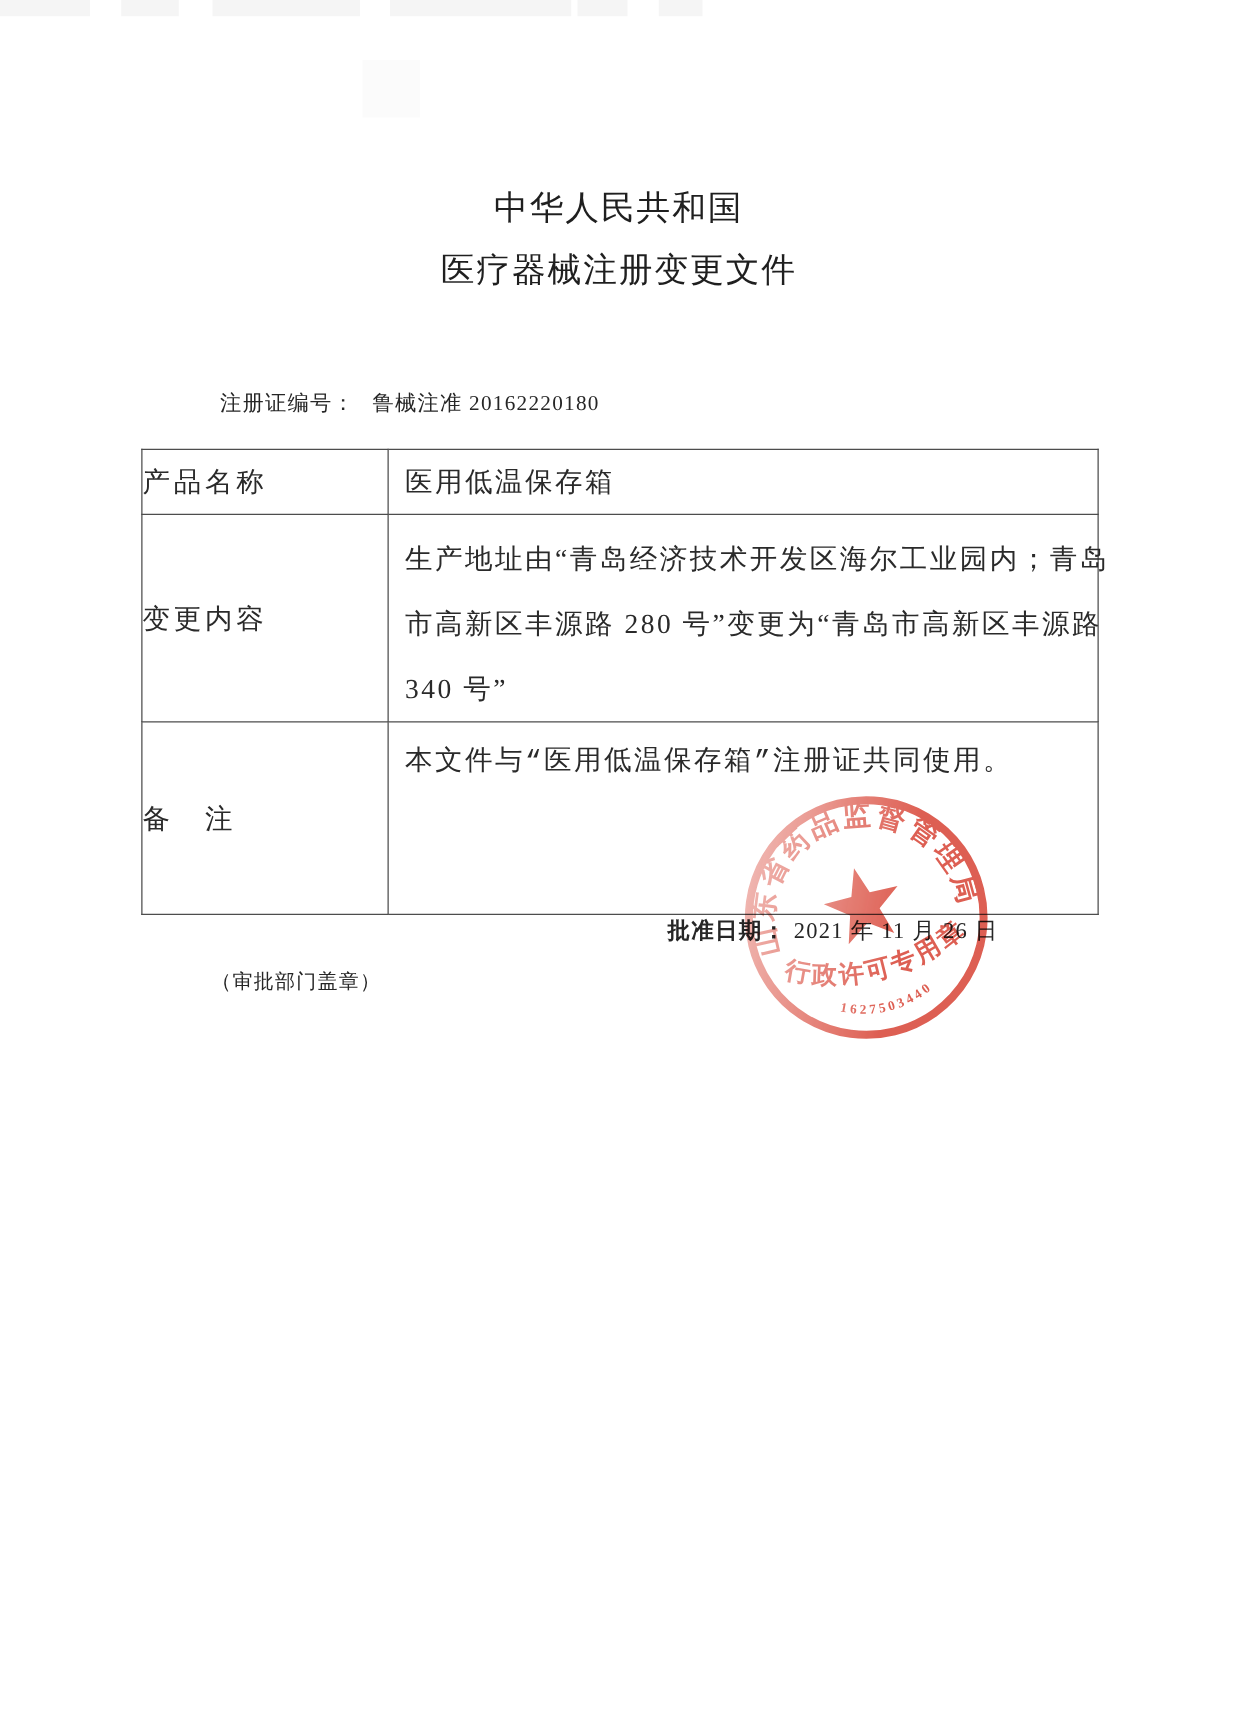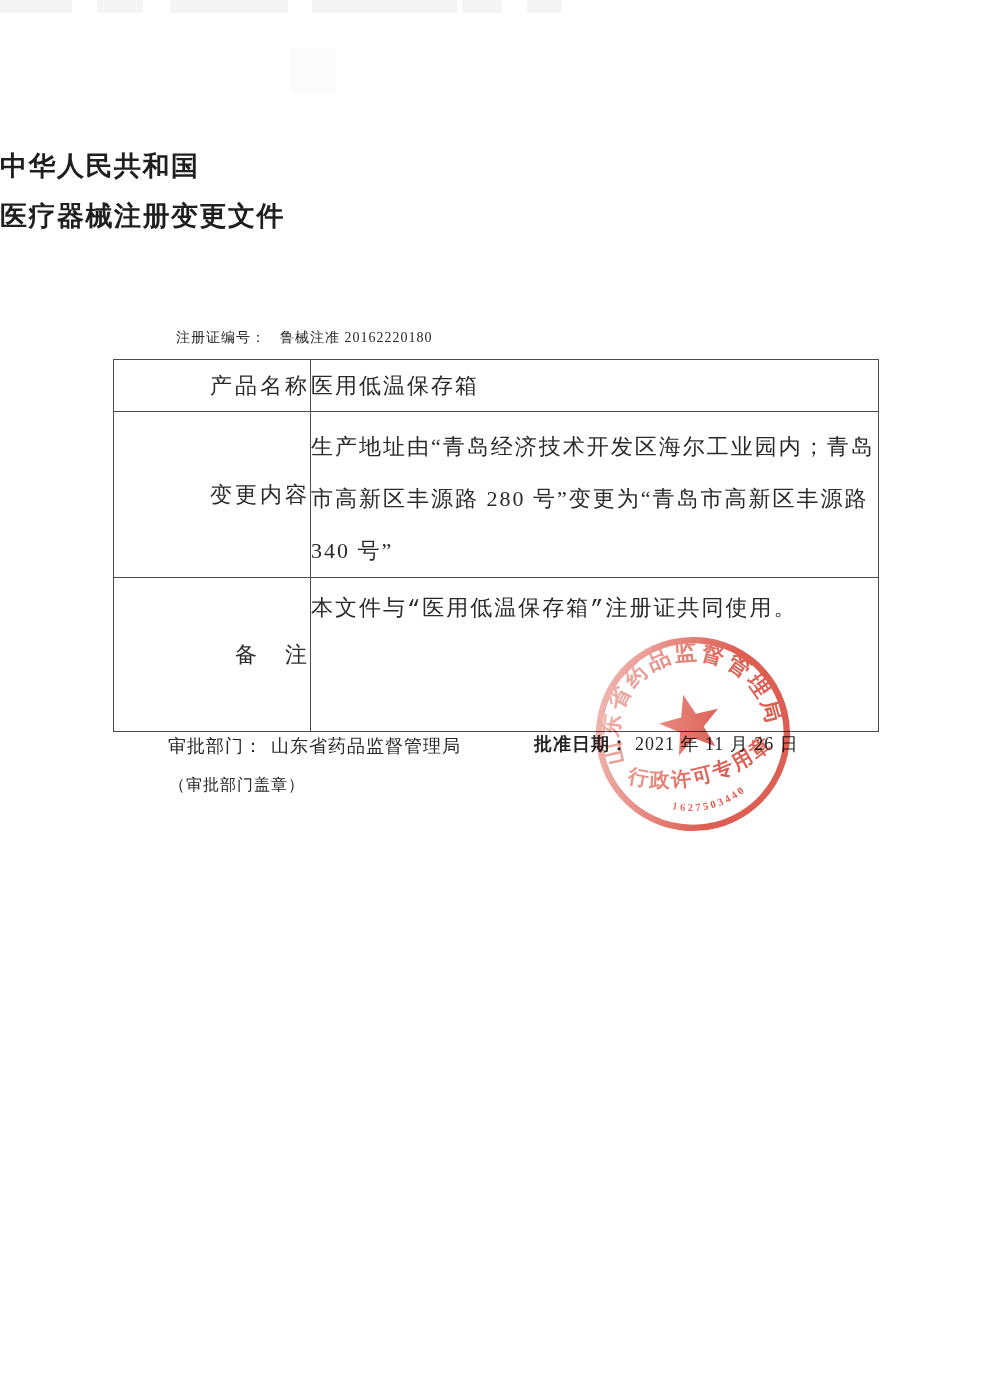--- a/index.html
+++ b/index.html
@@ -12,47 +12,47 @@
     overflow: hidden;
   }
   .page { position: absolute; inset: 0; background: #ffffff; }
 
   
   .scan-strip { position: absolute; background: #f5f5f5; height: 13px; top: 0; }
   .scan-square { position: absolute; background: #fbfbfb; }
 
   .title {
     position: absolute; top: 141px; left: 0; width: 100%;
-    text-align: left;
-    font-size: 27px; font-weight: 700; letter-spacing: 1.5px;
+    text-align: center;
+    font-size: 27px; font-weight: 400; letter-spacing: 1.5px;
     line-height: 50px; color: #1f1f1f;
   }
 
   .regline {
-    position: absolute; top: 329px; left: 176px;
-    font-size: 14px; font-weight: 500; letter-spacing: 1px;
+    position: absolute; top: 311px; left: 176px;
+    font-size: 17px; font-weight: 500; letter-spacing: 1px;
     white-space: nowrap;
   }
   .regline .lbl { margin-right: 14px; }
 
   table.doc-table {
     position: absolute; left: 113px; top: 359px;
     width: 766px; border-collapse: collapse;
     table-layout: fixed;
   }
   table.doc-table td {
     border: 1px solid #4d4d4d;
     font-size: 22px;
     color: #2a2a2a;
   }
   td.label-cell {
-    width: 197px; text-align: right; vertical-align: middle;
+    width: 197px; text-align: left; vertical-align: middle;
     letter-spacing: 3px; font-weight: 500;
   }
-  td.content-cell { padding-left: 0; padding-right: 10px; letter-spacing: 2px; font-weight: 500; }
+  td.content-cell { padding-left: 13px; padding-right: 10px; letter-spacing: 2px; font-weight: 500; }
   tr.row-1 td { height: 52px; }
   tr.row-2 td { height: 155px; }
   tr.row-3 td { height: 154px; font-family: Liberation Mono, monospace; }
   tr.row-1 td.content-cell { vertical-align: middle; }
   tr.row-2 td.content-cell { vertical-align: top; padding-top: 9px; }
   tr.row-2 .cline { line-height: 52px; white-space: nowrap; }
   tr.row-3 td.content-cell { vertical-align: top; padding-top: 16px; }
   tr.row-3 .cline { line-height: 32px; }
 
   .footer-dept {
@@ -128,23 +128,20 @@
     </tr>
     <tr class="row-3">
       <td class="label-cell">备　注</td>
       <td class="content-cell">
         <div class="cline">本文件与“医用低温保存箱”注册证共同使用。</div>
       </td>
     </tr>
   </tbody>
     </table>
 
-  <div class="footer-dept">
-    <span class="lbl">审批部门：</span><span>山东省药品监督管理局</span>
-  </div>
   <div class="footer-stamp-note">（审批部门盖章）</div>
   <div class="footer-date">
     <span class="lbl">批准日期：</span><span>2021 年 11 月 26 日</span>
   </div>
 
   <div class="seal">
     <svg viewBox="0 0 240 240">
       <defs>
         <path id="sealTopArc" d="M 52.4 138.1 A 70 70 0 1 1 187.6 138.1" fill="none"></path>
         <path id="sealInnerArc" d="M 52 150 A 150 150 0 0 0 188 150" fill="none"></path>

